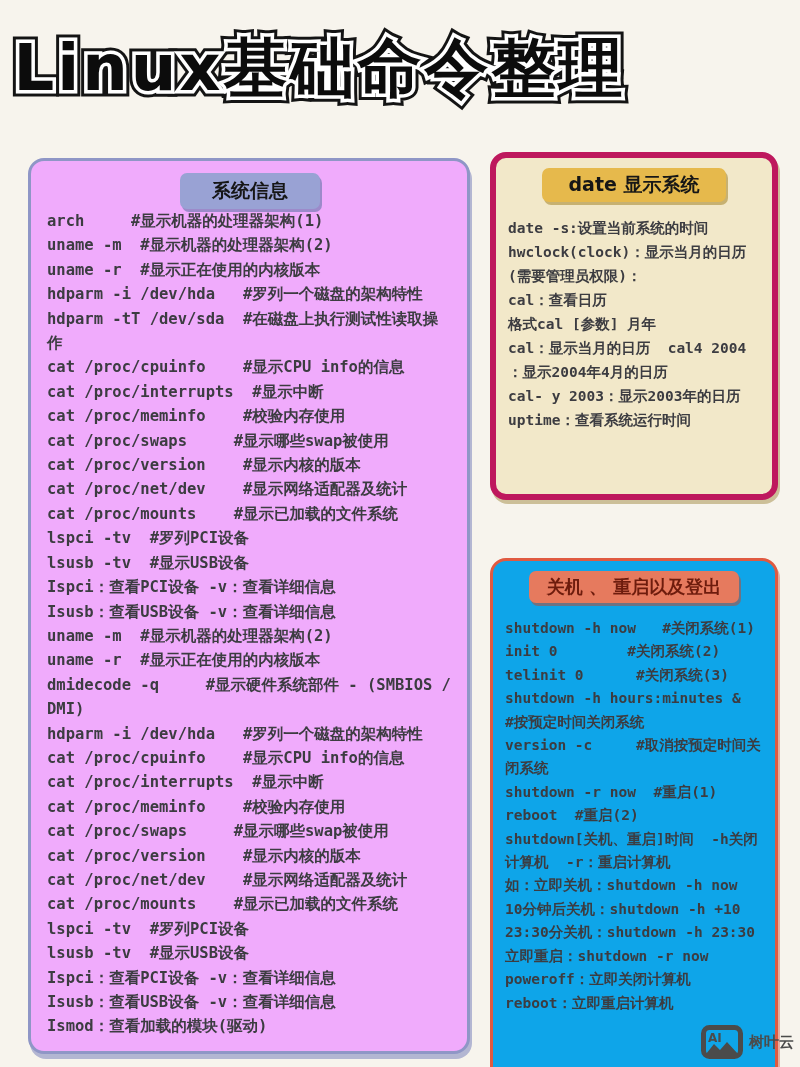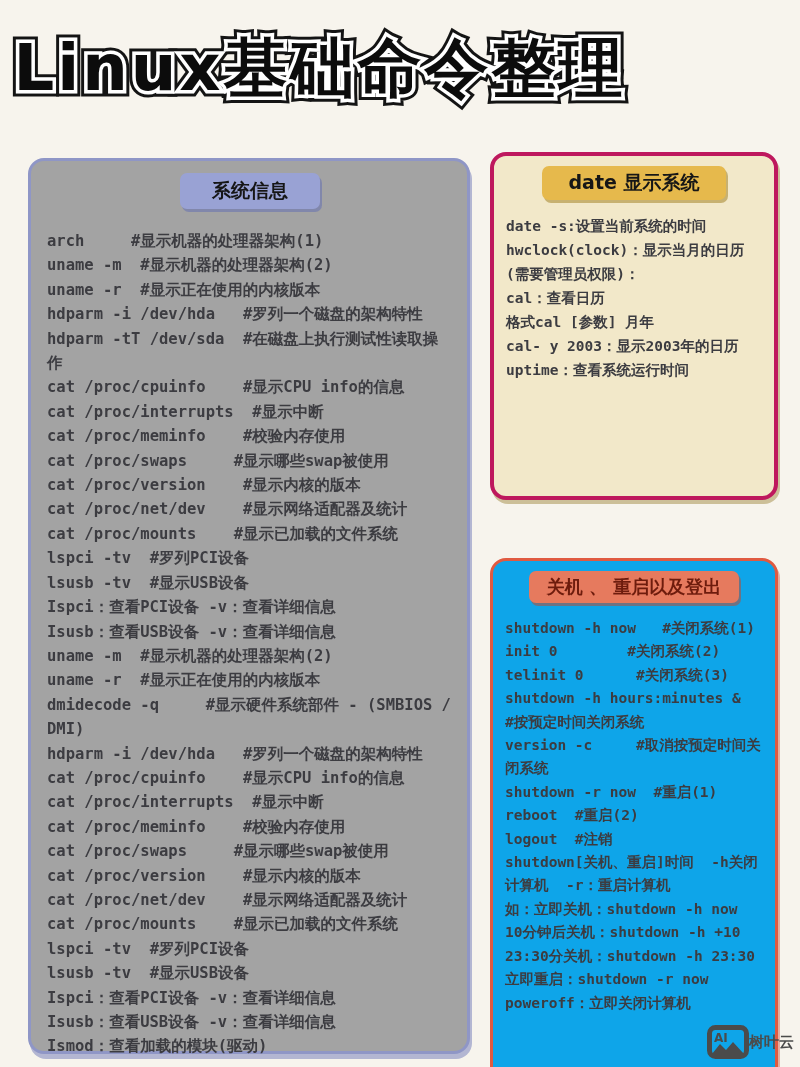--- a/index.html
+++ b/index.html
@@ -16,59 +16,59 @@
     font-weight:900;font-size:64px;letter-spacing:3px;line-height:100px;
     white-space:nowrap;
   }
   .t.outline{-webkit-text-stroke:13px #141414;color:#141414;}
   .t.white{-webkit-text-stroke:7px #ffffff;color:#ffffff;}
   .t.fill{color:#0c0c0c;}
   
   .box{position:absolute;border-radius:16px;box-sizing:border-box;}
   .box-left{
     left:28px;top:158px;width:442px;height:896px;
-    background:#a3a3a3;border:3px solid #8f96c6;
+    background:#f0abfc;border:3px solid #8f96c6;
     box-shadow:2px 5px 0 rgba(123,132,187,.55);
     padding:12px 14px 10px 16px;
   }
   .box-date{
     left:490px;top:152px;width:288px;height:348px;
-    background:#f2e8c9;border:4px solid #be185d;
+    background:#f2e8c9;border:6px solid #be185d;
     box-shadow:2px 4px 0 rgba(150,126,48,.45);
     padding:10px 12px;
   }
   .box-shutdown{
     left:490px;top:558px;width:288px;height:654px;
     background:#0ea5e9;border:3px solid #e05a41;
     box-shadow:2px 4px 0 rgba(200,70,45,.4);
     padding:10px 12px;
   }
   
   .pill{
     margin:0 auto;width:fit-content;border-radius:7px;
     font-family:"DejaVu Sans","Liberation Sans",sans-serif;
     font-weight:900;font-size:19px;color:#161616;
     padding:5px 32px;text-align:center;
   }
   .pill-purple{background:#99a2d4;box-shadow:2px 3px 0 rgba(110,120,175,.65);}
   .pill-gold{background:#e6b94c;box-shadow:2px 3px 0 rgba(170,140,55,.6);padding:4px 26px;}
   .pill-coral{background:#e67a5e;box-shadow:2px 3px 0 rgba(190,75,50,.55);color:#6e1c0d;padding:4px 18px;font-size:18px;}
   
-  .lines{margin-top:20px;}
+  .lines{}
   .box-date .lines,.box-shutdown .lines{margin-top:14px;}
   .cmd-line{
     white-space:pre-wrap;word-break:break-word;
     color:#3c3c41;font-weight:bold;
   }
   .box-left .cmd-line{font-size:15.5px;line-height:24.4px;}
   .box-date .cmd-line{font-size:14.5px;line-height:24px;}
   .box-shutdown .cmd-line{font-size:14.5px;line-height:23.4px;}
   
   .watermark{
-    position:absolute;right:6px;bottom:8px;display:flex;align-items:center;
+    position:absolute;right:6px;bottom:8px;display:flex;align-items:center;gap:6px;
     color:#4b4b4b;
   }
   .watermark .wm-label{
     font-family:Liberation Sans, sans-serif;
     font-weight:900;font-size:15px;
   }
 </style>
 </head>
 <body>
 
@@ -120,43 +120,44 @@
   </section>
 
   <section class="box box-date">
     <div class="pill pill-gold">date 显示系统</div>
     <div class="lines">
 
         <div class="cmd-line">date -s:设置当前系统的时间</div>
         <div class="cmd-line">hwclock(clock)：显示当月的日历(需要管理员权限)：</div>
         <div class="cmd-line">cal：查看日历</div>
         <div class="cmd-line">格式cal [参数] 月年</div>
+        <div class="cmd-line">cal：显示当月的日历  cal4 2004 ：显示2004年4月的日历</div>
         <div class="cmd-line">cal- y 2003：显示2003年的日历</div>
         <div class="cmd-line">uptime：查看系统运行时间</div>
       </div>
   </section>
 
   <section class="box box-shutdown">
     <div class="pill pill-coral">关机 、 重启以及登出</div>
     <div class="lines">
 
     <div class="cmd-line">shutdown -h now   #关闭系统(1)</div>
         <div class="cmd-line">init 0        #关闭系统(2)</div>
         <div class="cmd-line">telinit 0      #关闭系统(3)</div>
         <div class="cmd-line">shutdown -h hours:minutes &amp;  #按预定时间关闭系统</div>
         <div class="cmd-line">version -c     #取消按预定时间关闭系统</div>
         <div class="cmd-line">shutdown -r now  #重启(1)</div>
         <div class="cmd-line">reboot  #重启(2)</div>
-        <div class="cmd-line">logout  #注销</div>
         <div class="cmd-line">shutdown[关机、重启]时间  -h关闭计算机  -r：重启计算机</div>
         <div class="cmd-line">如：立即关机：shutdown -h now</div>
         <div class="cmd-line">10分钟后关机：shutdown -h +10</div>
         <div class="cmd-line">23:30分关机：shutdown -h 23:30</div>
         <div class="cmd-line">立即重启：shutdown -r now</div>
         <div class="cmd-line">poweroff：立即关闭计算机</div>
+        <div class="cmd-line">reboot：立即重启计算机</div>
       </div>
   </section>
 
   <div class="watermark">
     <svg width="42" height="34" viewBox="0 0 42 34" aria-hidden="true">
       <rect x="2.5" y="2.5" width="37" height="29" rx="6" fill="none" stroke="#4b4b4b" stroke-width="5"></rect>
       <text x="7" y="17" font-family="DejaVu Sans,sans-serif" font-size="12" font-weight="900" fill="#4b4b4b">AI</text>
       <path d="M5 29 L13 19 L19 25 L26 17 L37 29 Z" fill="#4b4b4b"></path>
     </svg>
     <span class="wm-label">树叶云</span>

